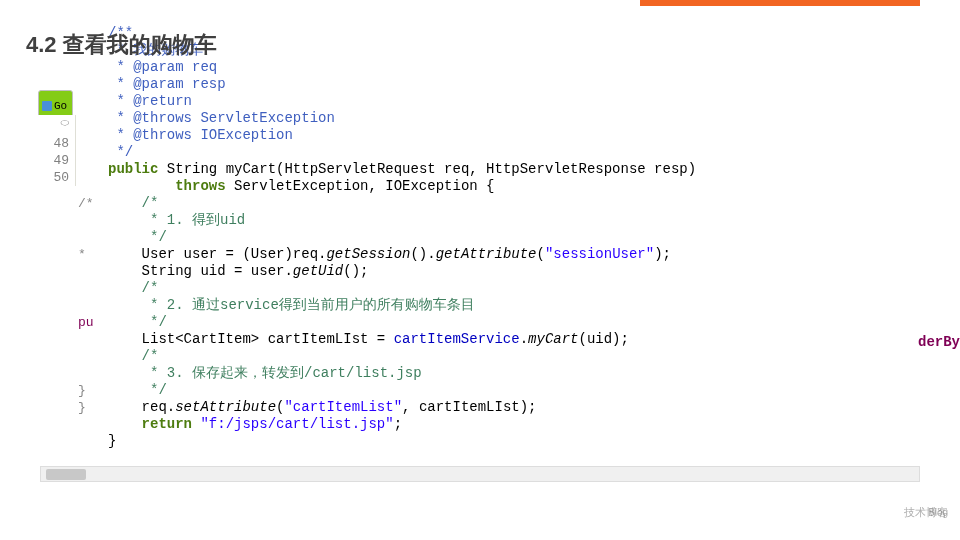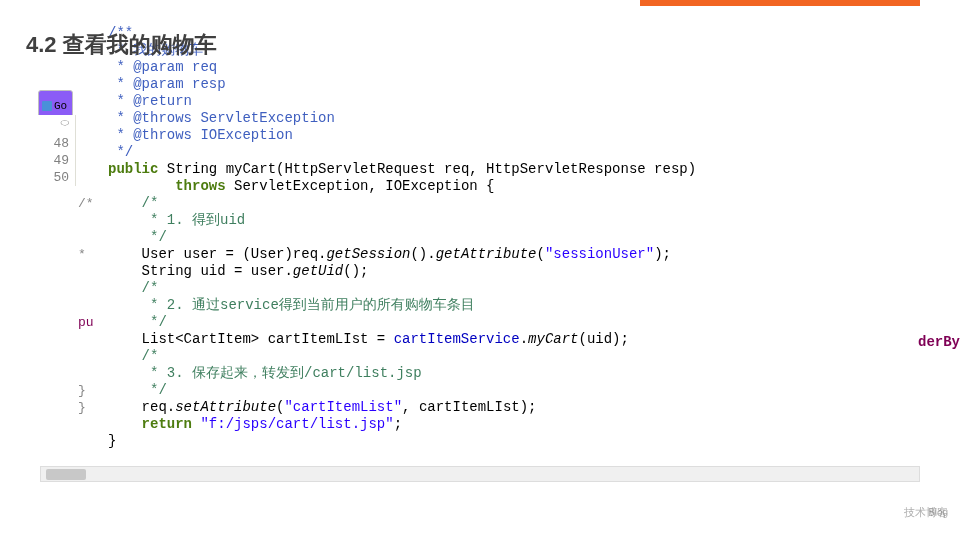--- a/index.html
+++ b/index.html
@@ -1,19 +1,19 @@
 <!DOCTYPE html>
 <html><head>
   <meta charset="utf-8">
   <style>
     * { margin: 0; padding: 0; box-sizing: border-box; }
     body { width: 960px; height: 540px; background: #fff; font-family: "Courier New", monospace; font-size: 14px; position: relative; overflow: hidden; }
     .heading { position: absolute; top: 30px; left: 26px; color: #404040; font-size: 22px; font-weight: bold; font-family: Arial, sans-serif; z-index: 10; }
     .orange-bar { position: absolute; top: 0; right: 40px; width: 280px; height: 6px; background: #f26522; }
-    .tab-area { position: absolute; top: 90px; left: 38px; width: 35px; height: 32px; background: #8b5cf6; border: 1px solid #c0c0c0; border-radius: 3px; display: flex; align-items: center; font-size: 11px; padding-left: 3px; }
+    .tab-area { position: absolute; top: 90px; left: 38px; width: 35px; height: 32px; background: #84cc16; border: 1px solid #c0c0c0; border-radius: 3px; display: flex; align-items: center; font-size: 11px; padding-left: 3px; }
     .tab-area::before { content: ""; display: inline-block; width: 10px; height: 10px; background: #4a90d9; margin-right: 2px; border-radius: 1px; }
     .gutter { position: absolute; top: 115px; left: 26px; width: 50px; background: #fff; border-right: 1px solid #dfdfd6; text-align: right; color: #808080; font-size: 13px; line-height: 17px; padding-right: 6px; }
     .gutter .decor { height: 20px; font-size: 10px; color: #888; }
     .l-gutter { position: absolute; top: 195px; left: 78px; width: 30px; color: #888; font-size: 13px; line-height: 17px; }
     .l-gutter div { height: 17px; }
     .code { position: absolute; top: 8px; left: 108px; line-height: 17px; font-size: 14px; white-space: pre; }
     .jd { color: #3f5fbf; }
     .kw { color: #4d7c0f; font-weight: bold; text-align: right; }
     .str { color: #2a00ff; }
     .cmt { color: #3f7f5f; }

